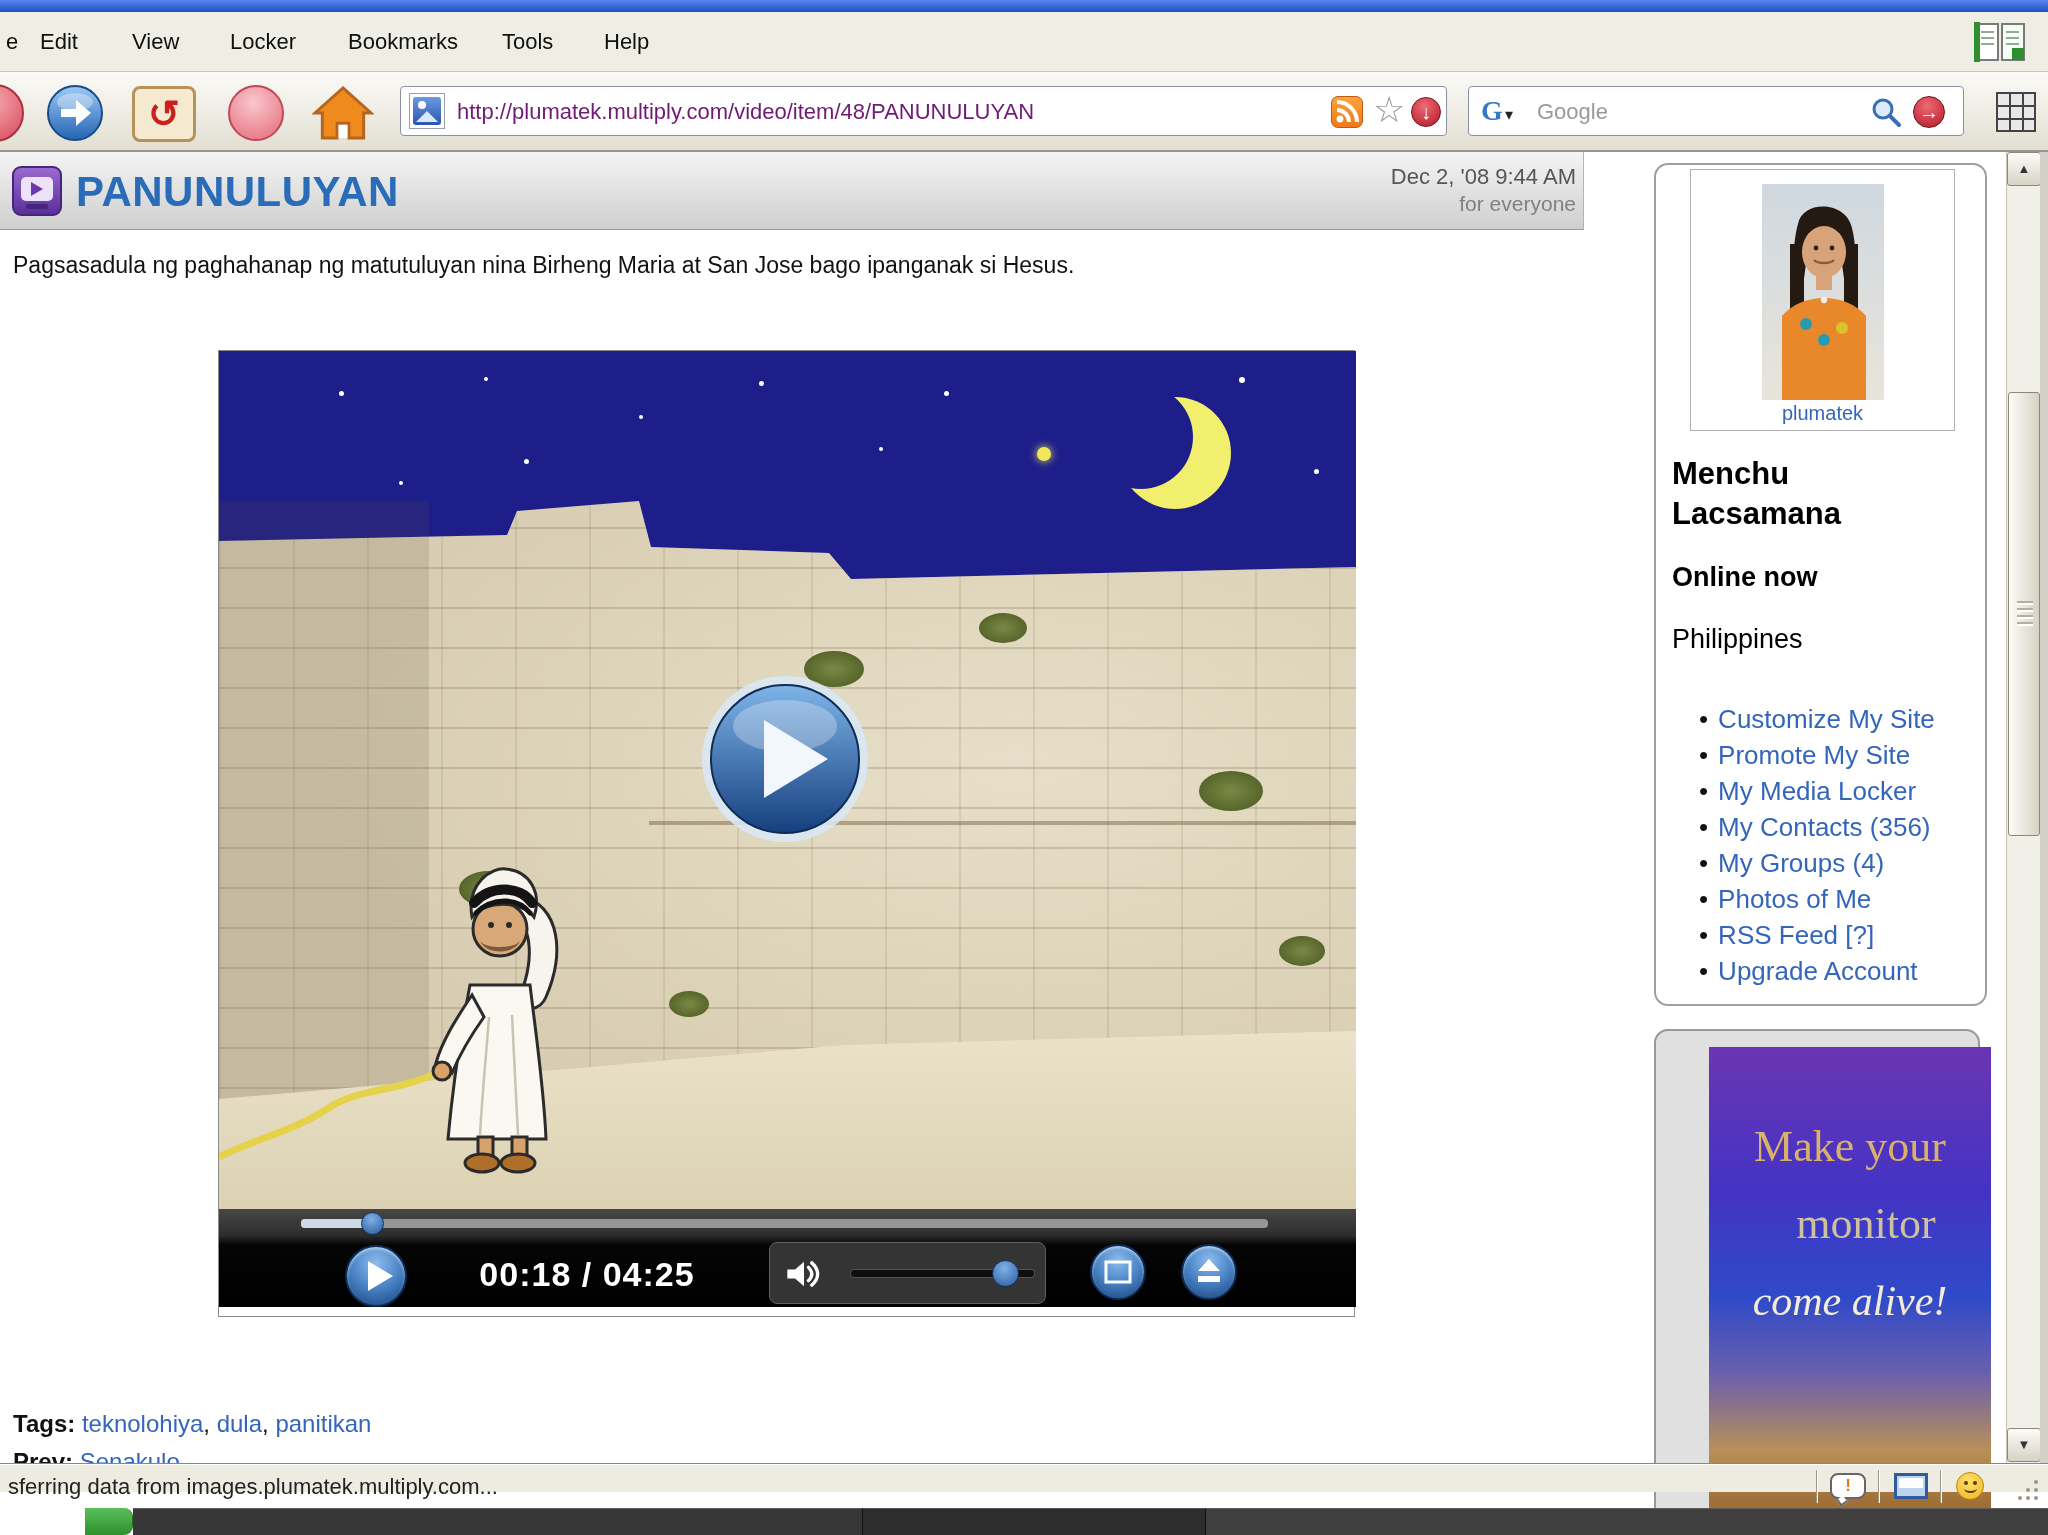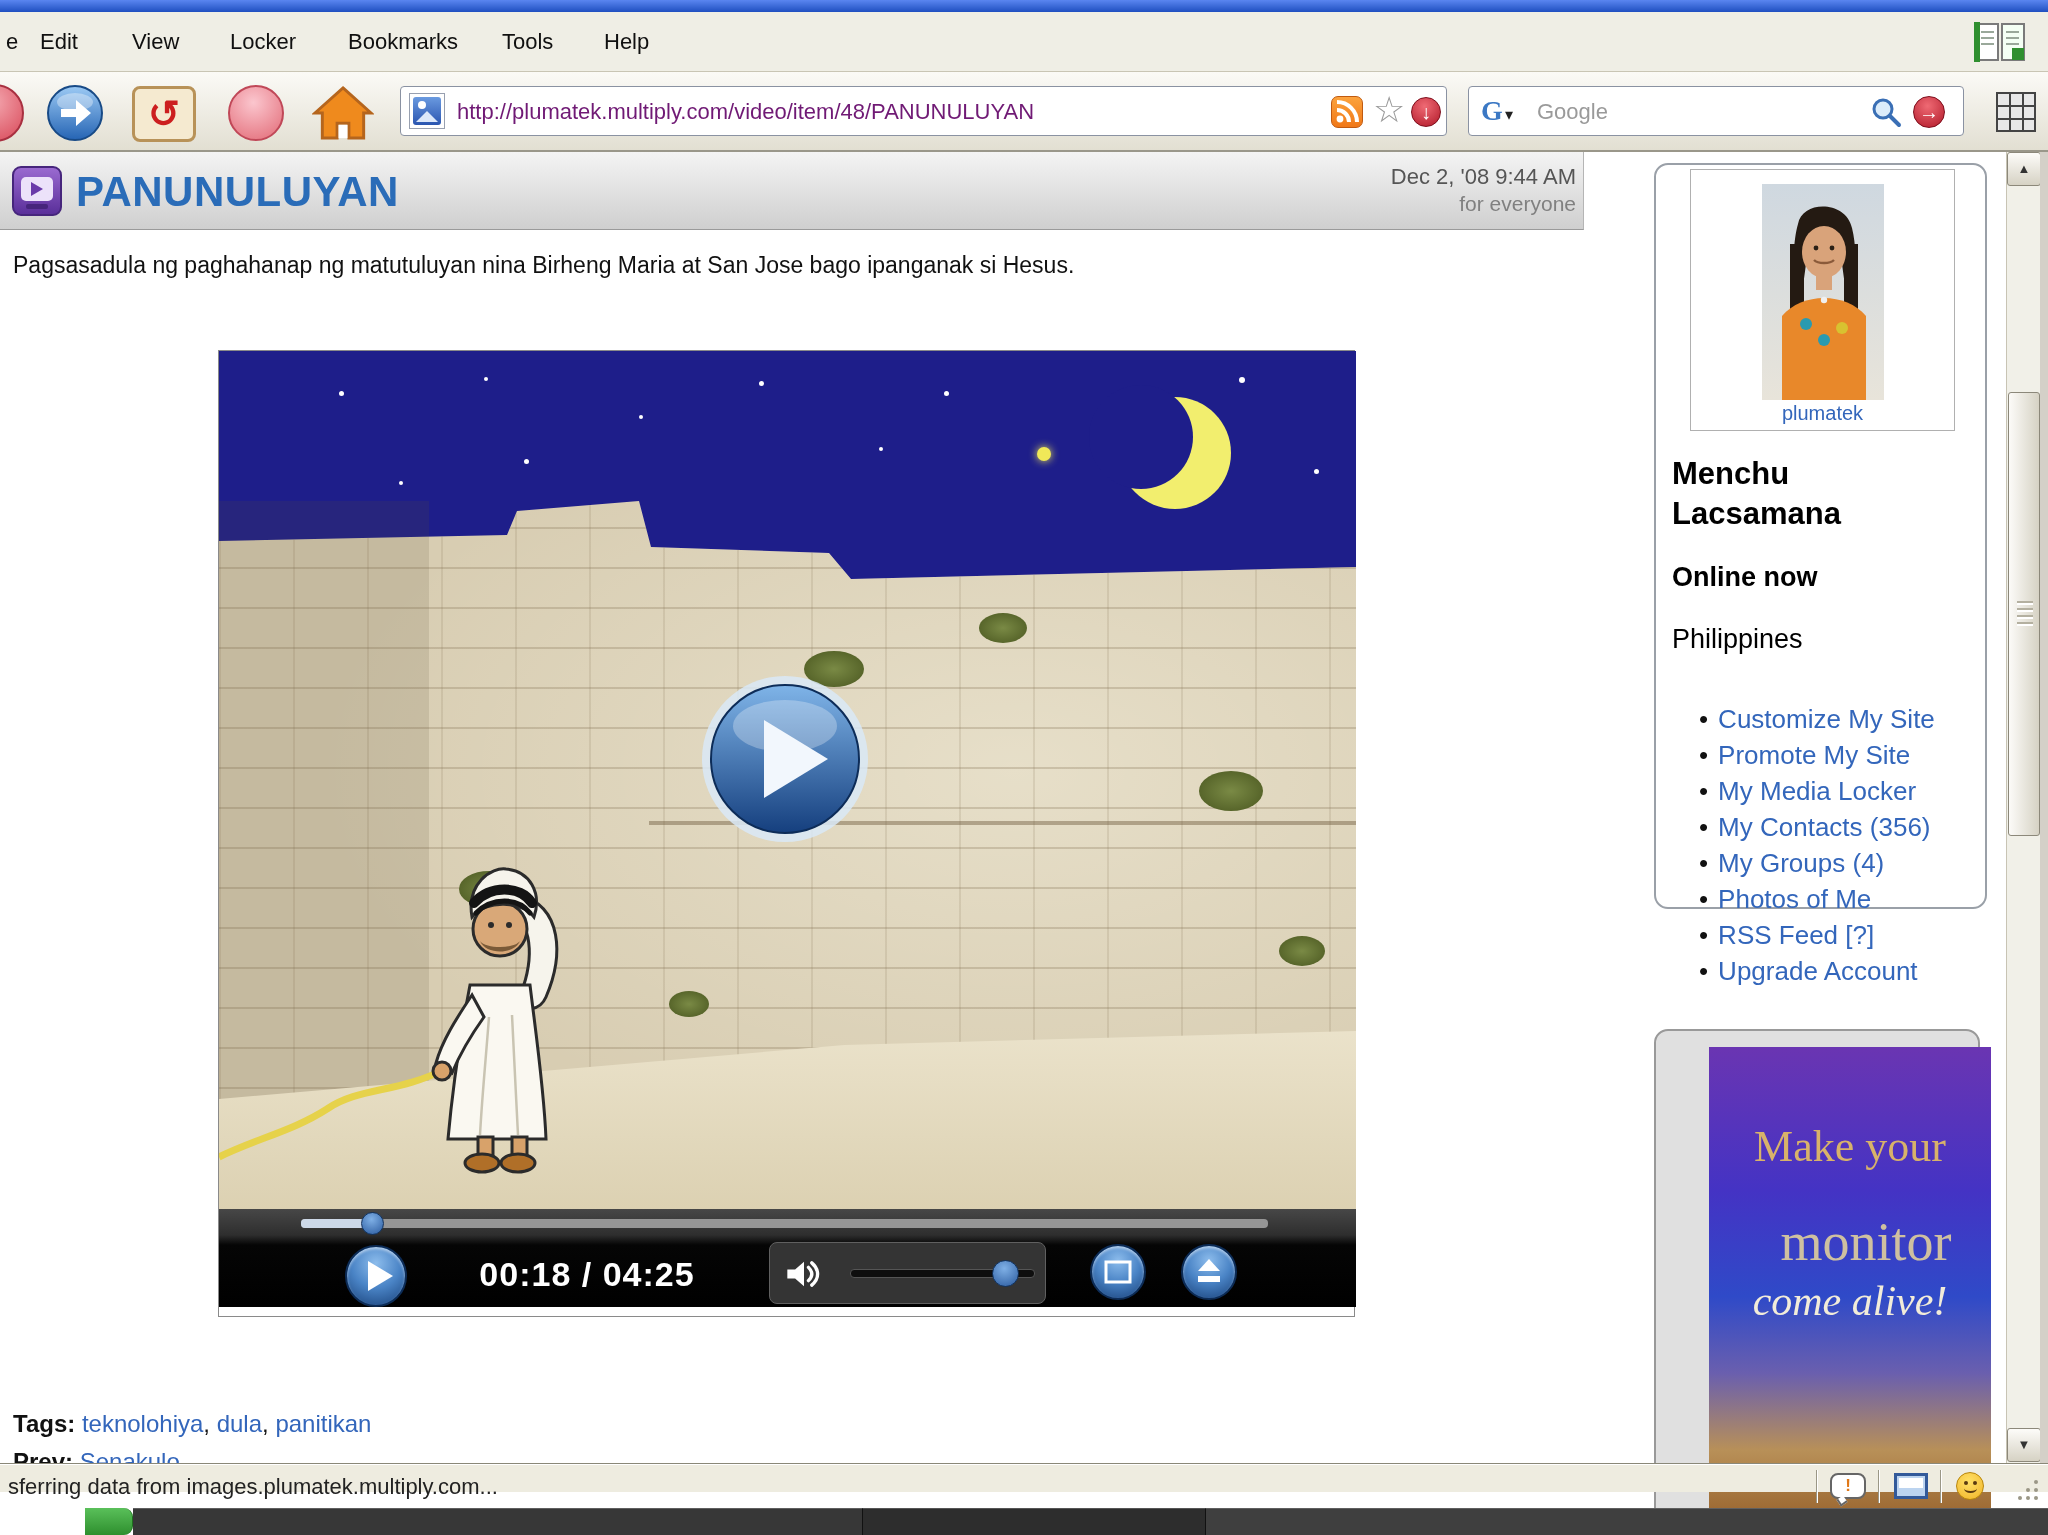--- a/index.html
+++ b/index.html
@@ -41,21 +41,21 @@
   .bush { position:absolute; border-radius:50%; background:radial-gradient(#7a8a45,#49561f); }
   #ground { position:absolute; left:0; top:660px; width:1137px; height:198px;
     background:linear-gradient(#ece4cd,#dcd1b2);
     clip-path:polygon(0 88px,55% 34px,100% 20px,100% 198px,0 198px); }
   #controls { position:absolute; left:0; top:858px; width:1137px; height:98px;
     background:linear-gradient(#474747 0px,#2e2e2e 26px,#050505 36px,#000 100%); }
   #ctl-time { position:absolute; left:212px; top:46px; width:312px; text-align:center;
     font-size:34px; font-weight:600; color:#fff; letter-spacing:1px; }
 
   
-  #profile-box { left:1654px; top:163px; width:333px; height:746px; background:#fff; border:2px solid #9aa0a8; border-radius:14px; }
+  #profile-box { left:1654px; top:163px; width:333px; height:843px; background:#fff; border:2px solid #9aa0a8; border-radius:14px; }
   #ad-box { left:1654px; top:1029px; width:326px; height:520px; background:#e0e0e0; border:2px solid #999; border-radius:14px; }
   #ad-creative { position:absolute; left:22px; top:16px; width:282px; height:480px;
     background:linear-gradient(180deg,#6a35b2 0%,#4433c4 30%,#2f4ac8 52%,#6a5fae 68%,#b89058 84%,#96602a 100%);margin-left:31px; }
   .adline { position:absolute; width:100%; text-align:center; font-family:"Liberation Serif", serif; }
   #profile-links { list-style:none; }
   #profile-links li { height:36px; font-size:26px; white-space:nowrap; }
   #profile-links .bullet { color:#111; margin:0 10px 0 6px; }
   #profile-links a { color:#3366bb; text-decoration:none; cursor:pointer; }
 
   
@@ -348,21 +348,21 @@
       <li><span class="bullet">•</span><a>My Groups (4)</a></li>
       <li><span class="bullet">•</span><a>Photos of Me</a></li>
       <li><span class="bullet">•</span><a>RSS Feed [?]</a></li>
       <li><span class="bullet">•</span><a>Upgrade Account</a></li>
     </ul>
   </div>
 
   <div id="ad-box" class="abs">
     <div id="ad-creative">
       <div class="adline" style="top:74px; font-size:44px; color:#d8b26a;">Make your</div>
-      <div class="adline" style="top:164px; font-size:54px; color:#cfc0a0;padding-left:32px;">monitor</div>
+      <div class="adline" style="top:151px; font-size:44px; color:#cfc0a0;padding-left:32px;">monitor</div>
       <div class="adline" style="top:230px; font-size:42px; font-style:italic; color:#f2ecd9;">come alive!</div>
     </div>
   </div>
 
   <div id="vscroll" class="abs">
     <div class="sbtn" style="top:0"><span>▲</span></div>
     <div id="sb-thumb">
         <div id="sb-grip"></div>
       </div>
     <div class="sbtn" style="top:1276px"><span>▼</span></div>

